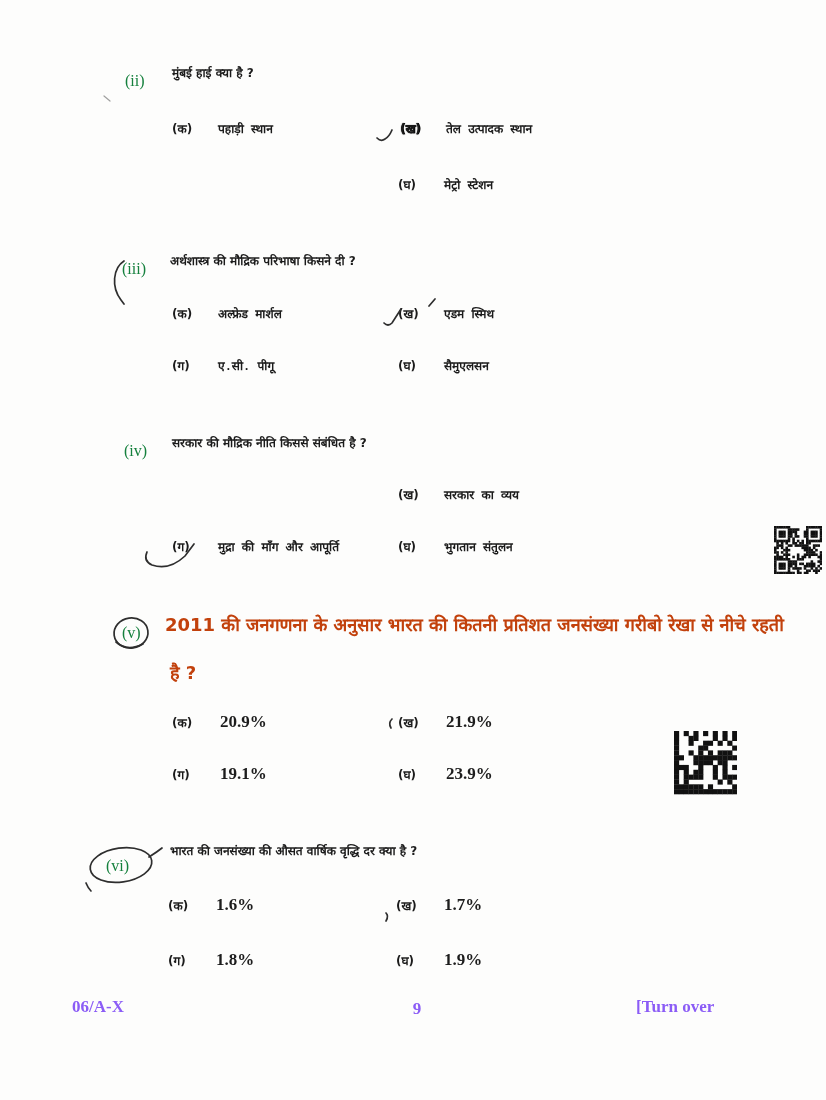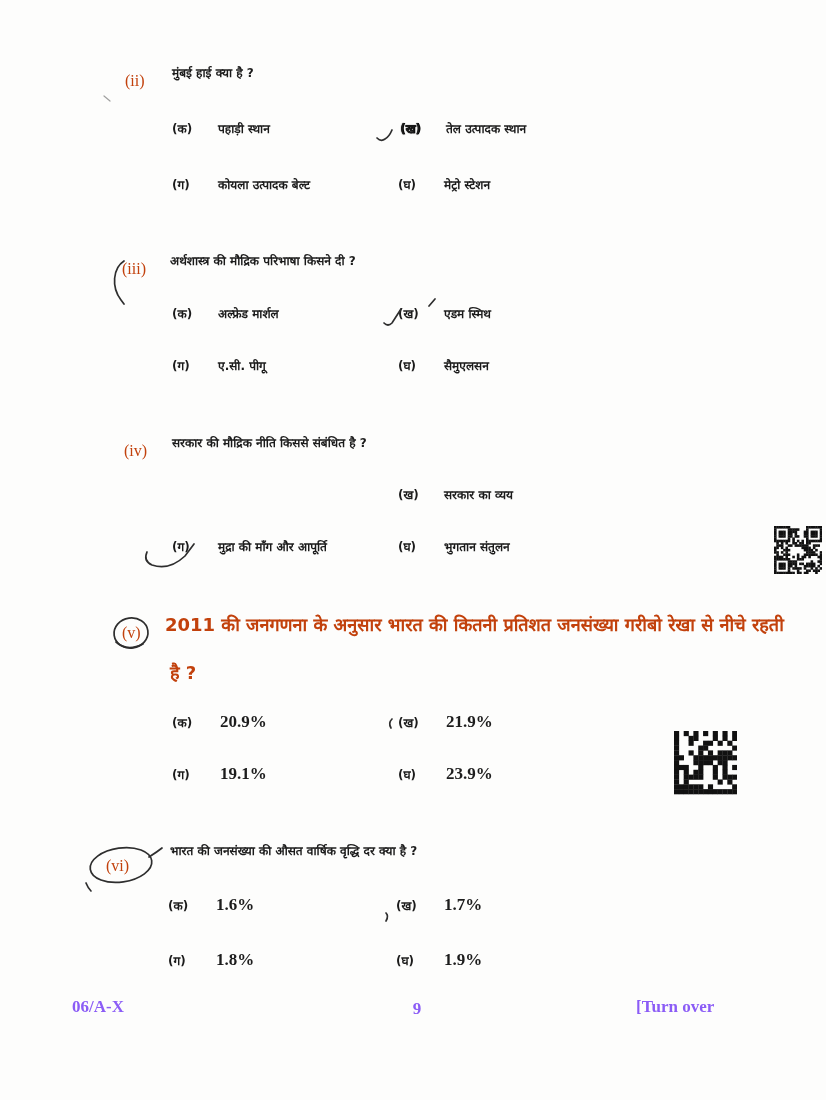--- a/index.html
+++ b/index.html
@@ -2,47 +2,44 @@
 <html><head>
 <meta charset="utf-8">
 <style>
   html,body{margin:0;padding:0;background:#e8e8e8;}
   .page{
     position:relative;width:826px;height:1100px;margin:0 auto;
     background:#fdfdfc;color:#1d1d1d;overflow:hidden;
     font-family:"DejaVu Sans","Liberation Sans",sans-serif;
   }
   .abs{position:absolute;white-space:nowrap;}
-  .qnum{font-family:"Liberation Serif","DejaVu Serif",serif;font-size:16px;color:#c2410c;}
+  .qnum{font-family:"Liberation Serif","DejaVu Serif",serif;font-size:16px;color:#15803d;}
   .dev{font-size:12px;font-weight:600;color:#1b1b1b;}
   .dev-small{font-size:18px;font-weight:600;color:#c2410c;}
-  .otext{margin-left:14px;}
+  .otext{margin-left:14px;font-family:Liberation Mono, monospace;}
   .olabel{display:inline-block;min-width:32px;}
   .num{font-family:"Liberation Serif","DejaVu Serif",serif;font-size:17px;font-weight:700;margin-left:16px;}
   .inked{font-weight:900;text-shadow:0 0 1px #000, .7px 0 #000;}
   .footer{font-family:"Liberation Serif","DejaVu Serif",serif;font-size:17px;font-weight:700;color:#8b5cf6;}
   svg.marks{position:absolute;left:0;top:0;pointer-events:none;}
   svg.marks path, svg.marks ellipse{fill:none;stroke:#2e2e2e;stroke-width:1.7;stroke-linecap:round;}
   .barcode{position:absolute;}
 </style>
 </head>
 <body>
 
 <div class="page">
 
   <div class="abs qnum" style="left:125px;top:72px">(ii)</div>
   <div class="abs dev" style="left:172px;top:64px">मुंबई हाई क्या है ?</div>
   <div class="abs" style="left:172px;top:118px">
     <span class="dev olabel">(क)</span><span class="dev otext">पहाड़ी स्थान</span>
   </div>
   <div class="abs" style="left:400px;top:118px">
     <span class="dev olabel inked">(ख)</span><span class="dev otext">तेल उत्पादक स्थान</span>
-  </div>
-  <div class="abs" style="left:172px;top:174px">
-    <span class="dev olabel">(ग)</span><span class="dev otext">कोयला उत्पादक बेल्ट</span>
   </div>
   <div class="abs" style="left:398px;top:174px">
     <span class="dev olabel">(घ)</span><span class="dev otext">मेट्रो स्टेशन</span>
   </div>
 
   <div class="abs qnum" style="left:122px;top:260px">(iii)</div>
   <div class="abs dev" style="left:170px;top:252px">अर्थशास्त्र की मौद्रिक परिभाषा किसने दी ?</div>
   <div class="abs" style="left:172px;top:303px">
     <span class="dev olabel">(क)</span><span class="dev otext">अल्फ्रेड मार्शल</span>
   </div>

